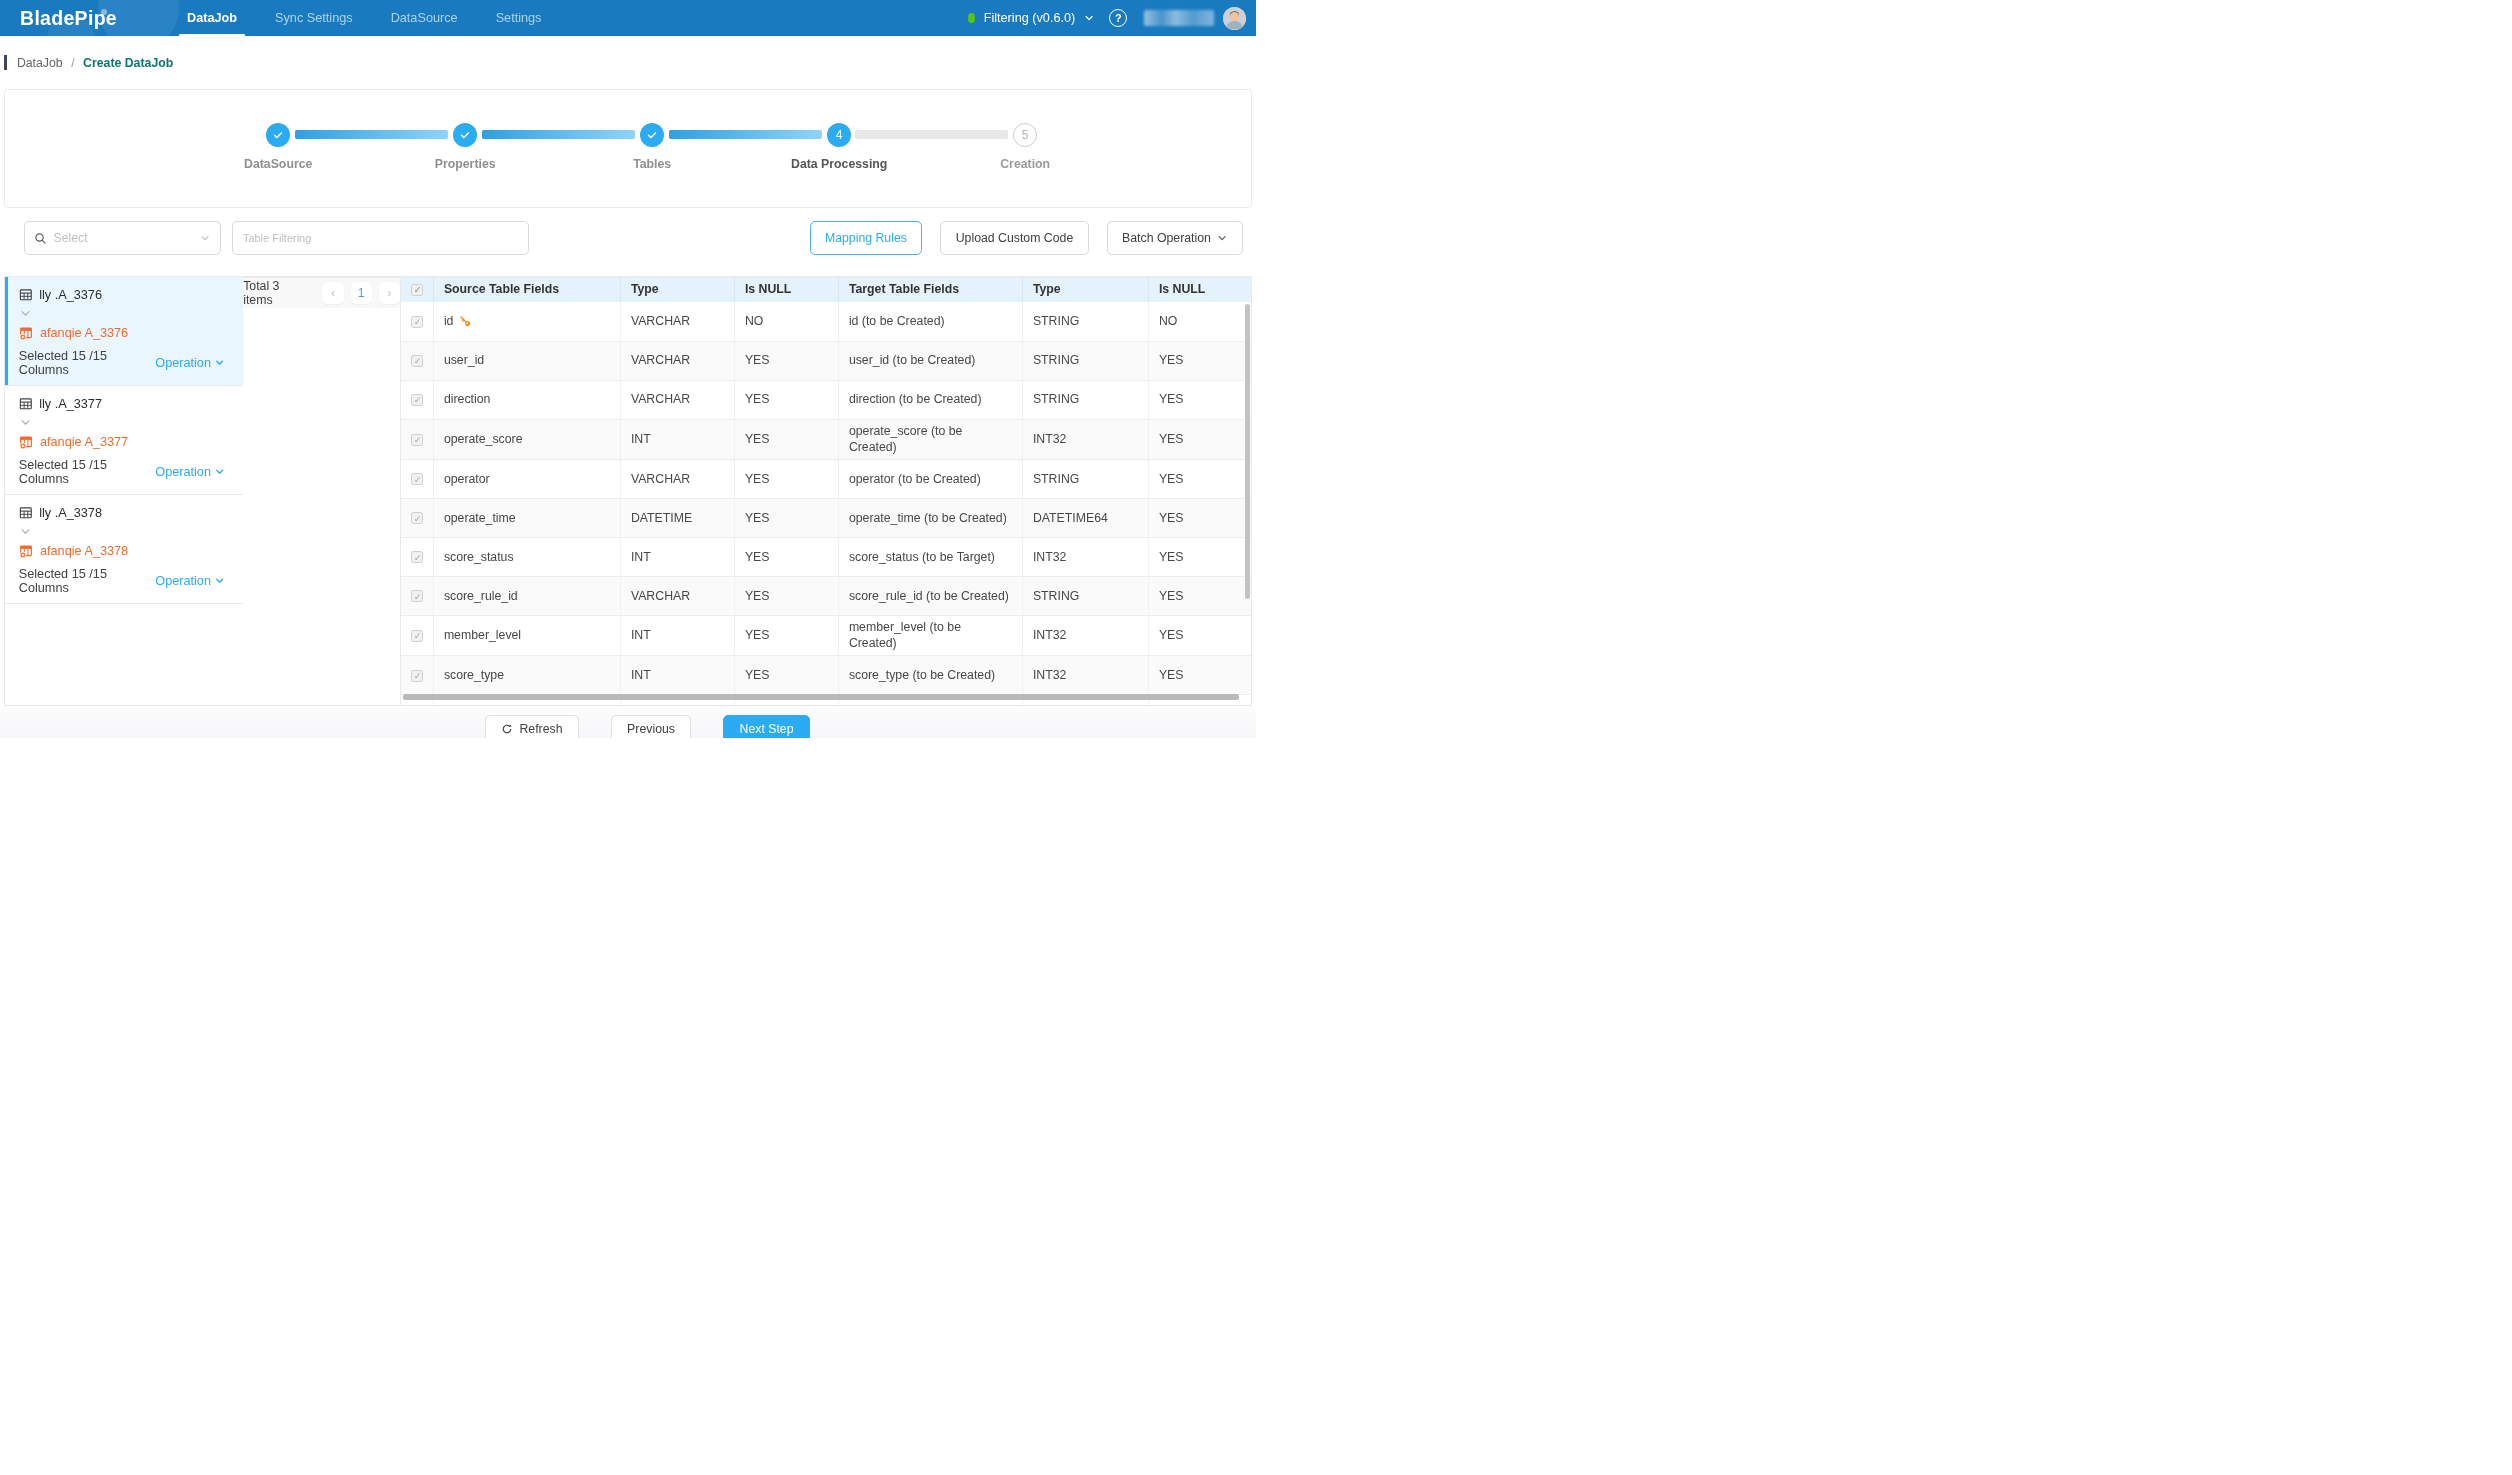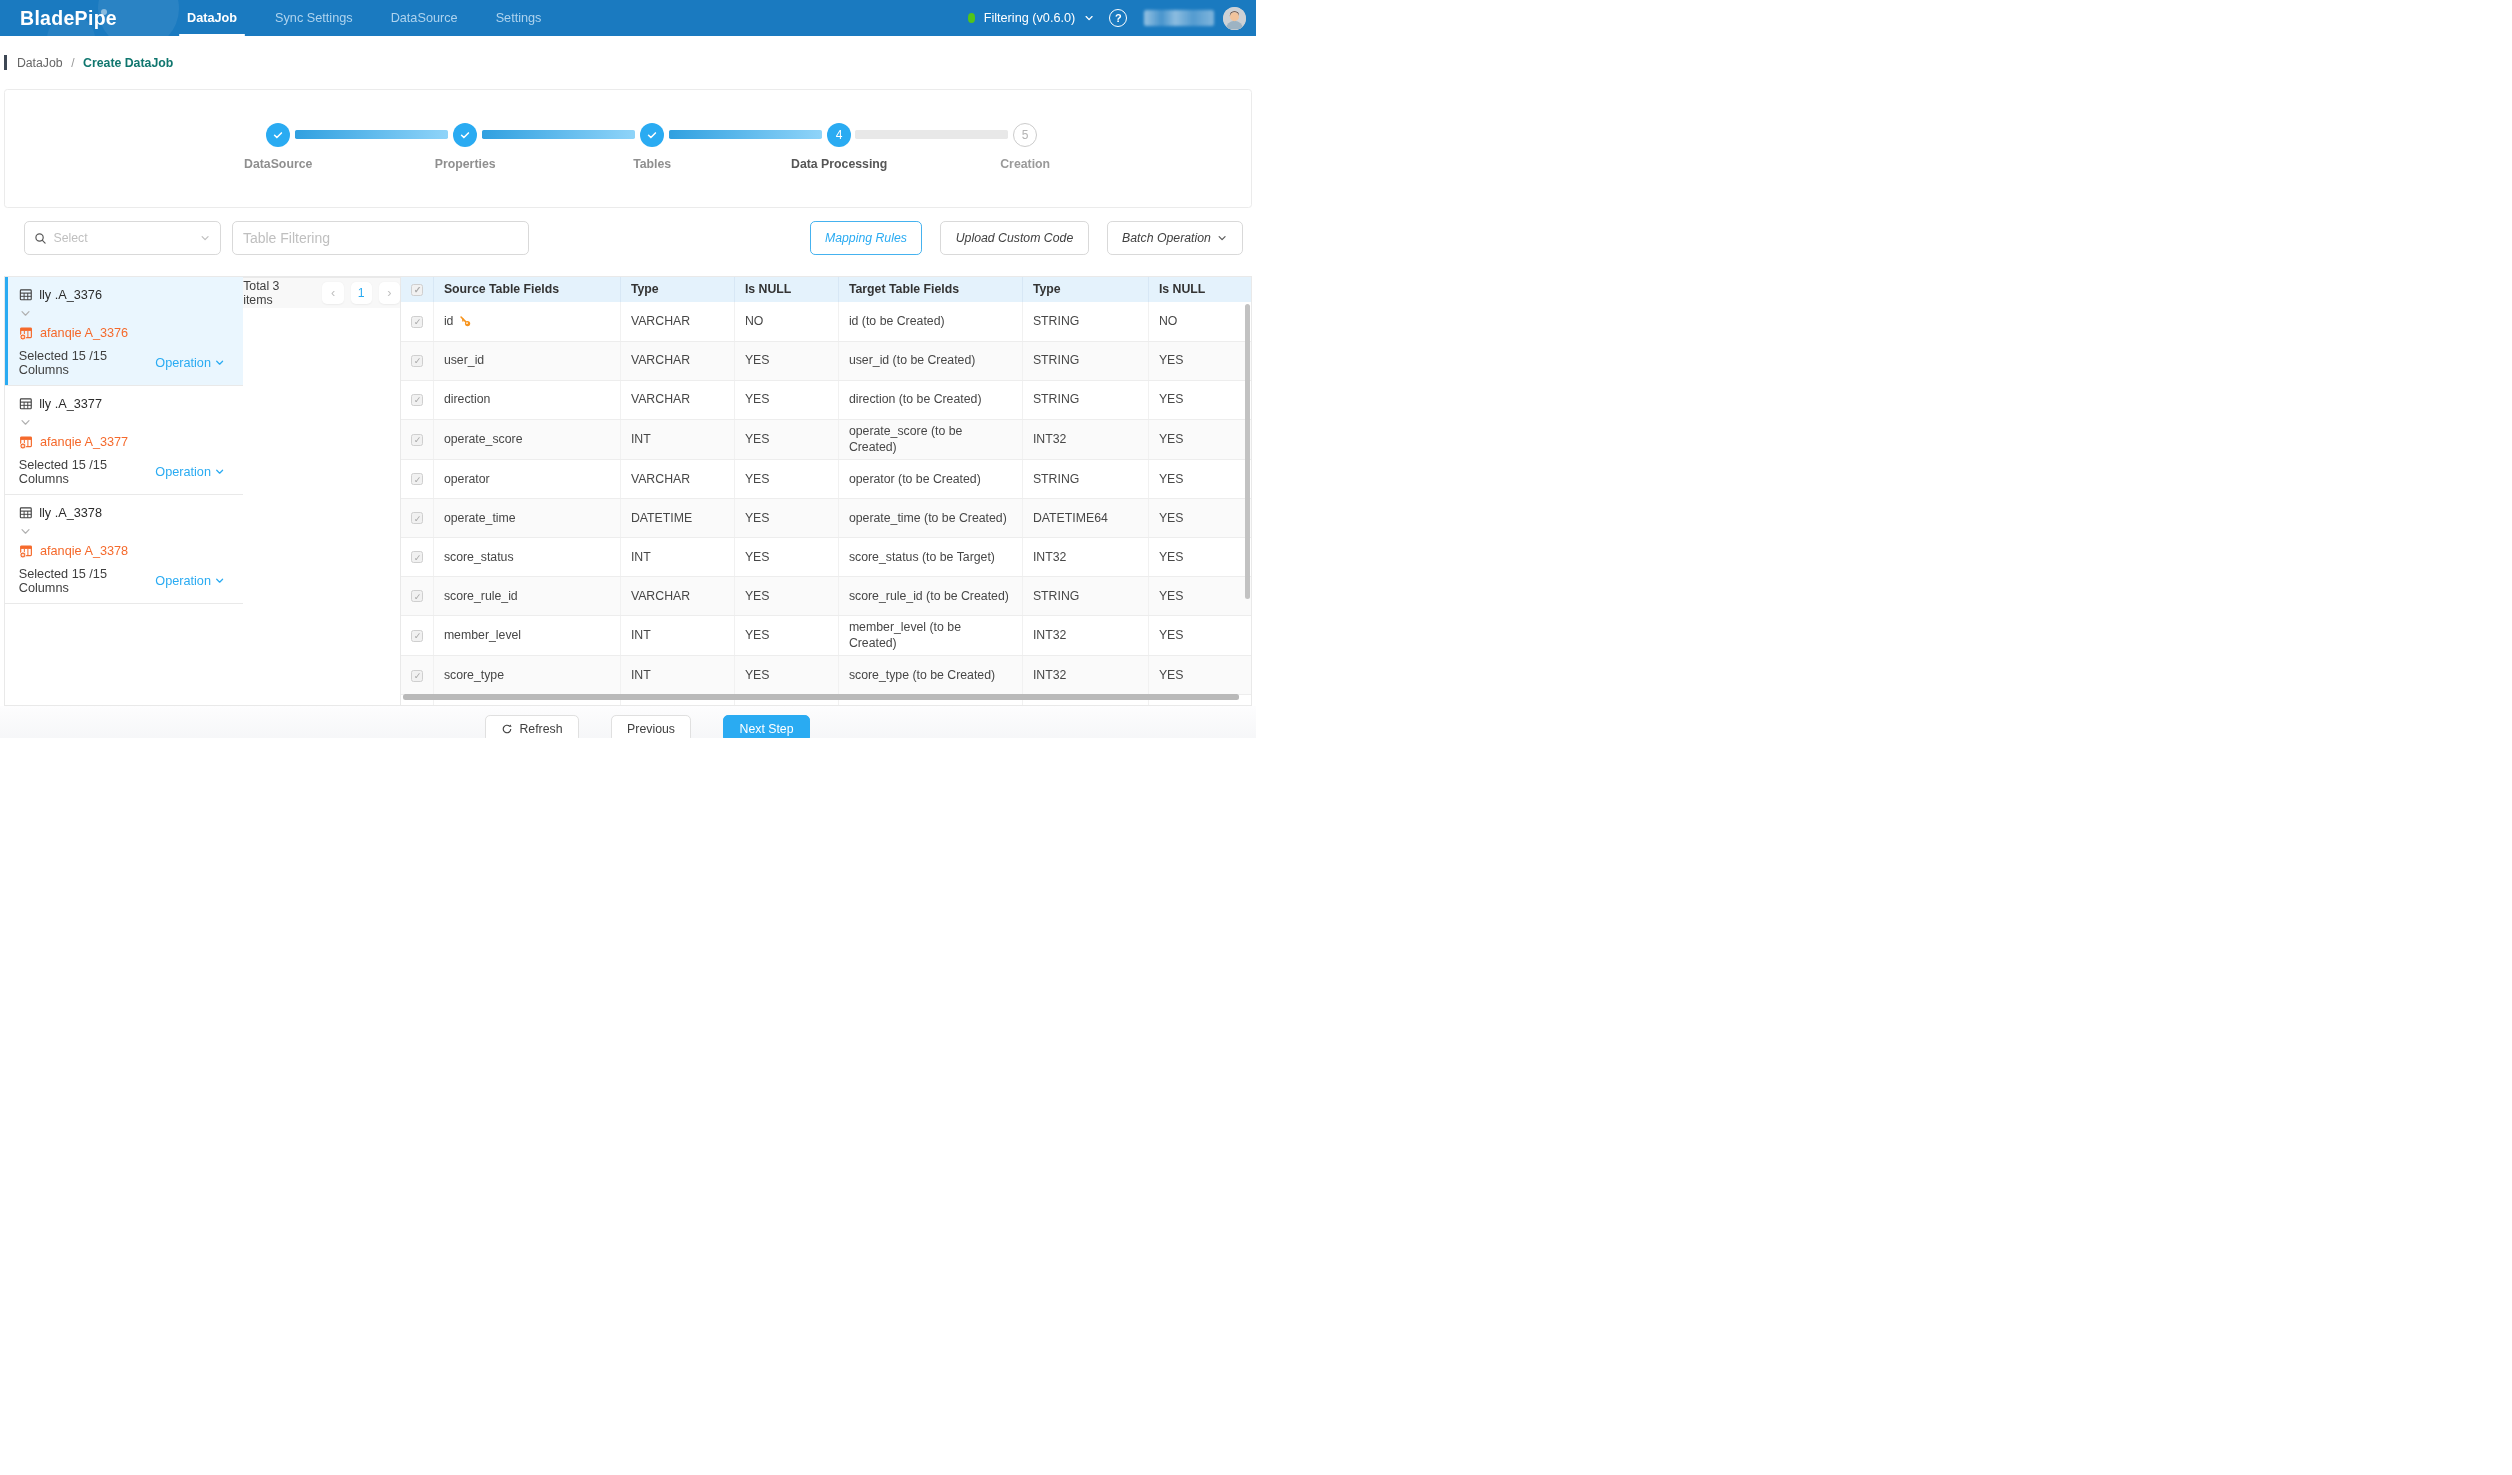--- a/index.html
+++ b/index.html
@@ -43,24 +43,24 @@
   .step .label { margin-top:10.2px; font-size:12.3px; font-weight:bold; color:#8f8f8f; }
   .step.active .label { color:#565656; }
   .step.pending .label { color:#9a9a9a; }
   .sbar { position:absolute; top:6.8px; height:9.3px; width:153px; border-radius:1.7px; background:linear-gradient(90deg,#30a0e0,#8fd4f9); }
   .sbar.pending { background:#e8e8e8; }
 
   
   .toolbar { margin:6px 4.2px 0; padding:0 9.3px 0 19.5px; height:48px; display:flex; align-items:center; }
   .selectbox { width:197px; height:34px; border:0.8px solid #d9d9d9; border-radius:5.1px; display:flex; align-items:center; padding:0 9.3px; cursor:pointer; background:#fff; }
   .selectbox .ph { color:#bfbfbf; font-size:12.3px; margin-left:6.8px; flex:1; }
-  .filter-input { width:297px; height:34px; border:0.8px solid #d9d9d9; border-radius:5.1px; margin-left:11px; padding:0 10.2px; font-size:14px; font-family:"Liberation Sans",sans-serif; color:#404040; outline:none; background:#fff; }
+  .filter-input { width:297px; height:34px; border:0.8px solid #d9d9d9; border-radius:5.1px; margin-left:11px; padding:0 10.2px; font-size:11px; font-family:"Liberation Sans",sans-serif; color:#404040; outline:none; background:#fff; }
   .filter-input::placeholder { color:#bfbfbf; }
   .tb-spacer { flex:1; }
-  .btn { height:34px; border-radius:5.1px; border:0.8px solid #d9d9d9; background:#fff; font-size:12.3px; color:#404040; padding:0 14.4px; font-family:"Liberation Sans",sans-serif; cursor:pointer; display:flex; align-items:center; gap:6px;font-style:italic; }
+  .btn { height:34px; border-radius:5.1px; border:0.8px solid #d9d9d9; background:#fff; font-size:12.3px; color:#404040; padding:0 14.4px; font-family:"Liberation Sans",sans-serif; cursor:pointer; display:flex; align-items:center; gap:6px; }
   .btn + .btn { margin-left:18px; }
   .btn.blue-outline { border-color:#45b2ef; color:#2aabf2; }
 
   
   .content { margin:13.6px 4.2px 0; height:430px; border:0.8px solid #e9e9e9; display:flex; background:#fff; }
   .list-panel { width:396px; border-right:0.8px solid #e9e9e9; display:flex; }
   .list-item { position:relative; height:109px; border-bottom:0.8px solid #e9e9e9; padding:11px 18.7px 0 13.6px; background:#fff; cursor:pointer; }
   .list-item.active { background:#eaf6fe; }
   .list-item.active::before { content:""; position:absolute; left:0; top:0; bottom:0; width:2.5px; background:#2aabf2; }
   .li-row1 { display:flex; align-items:center; gap:6.8px; font-size:12.7px; color:#2b2b2b; }

